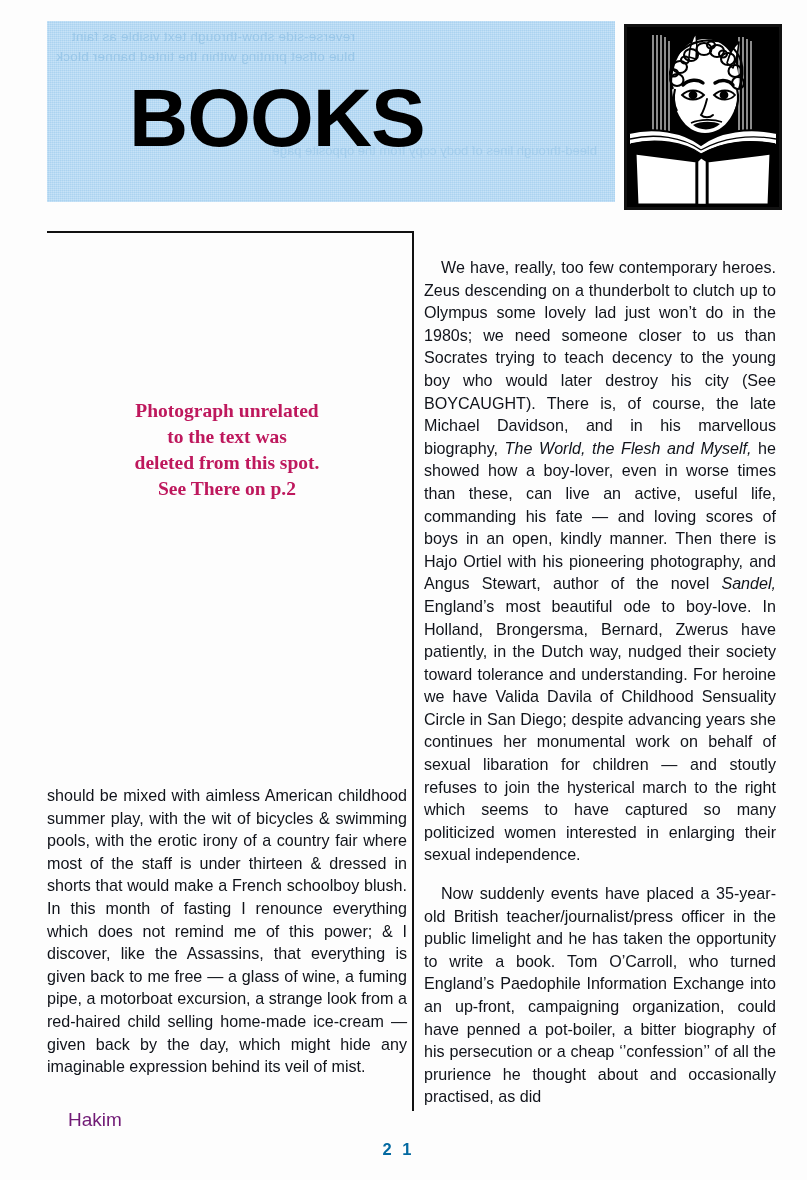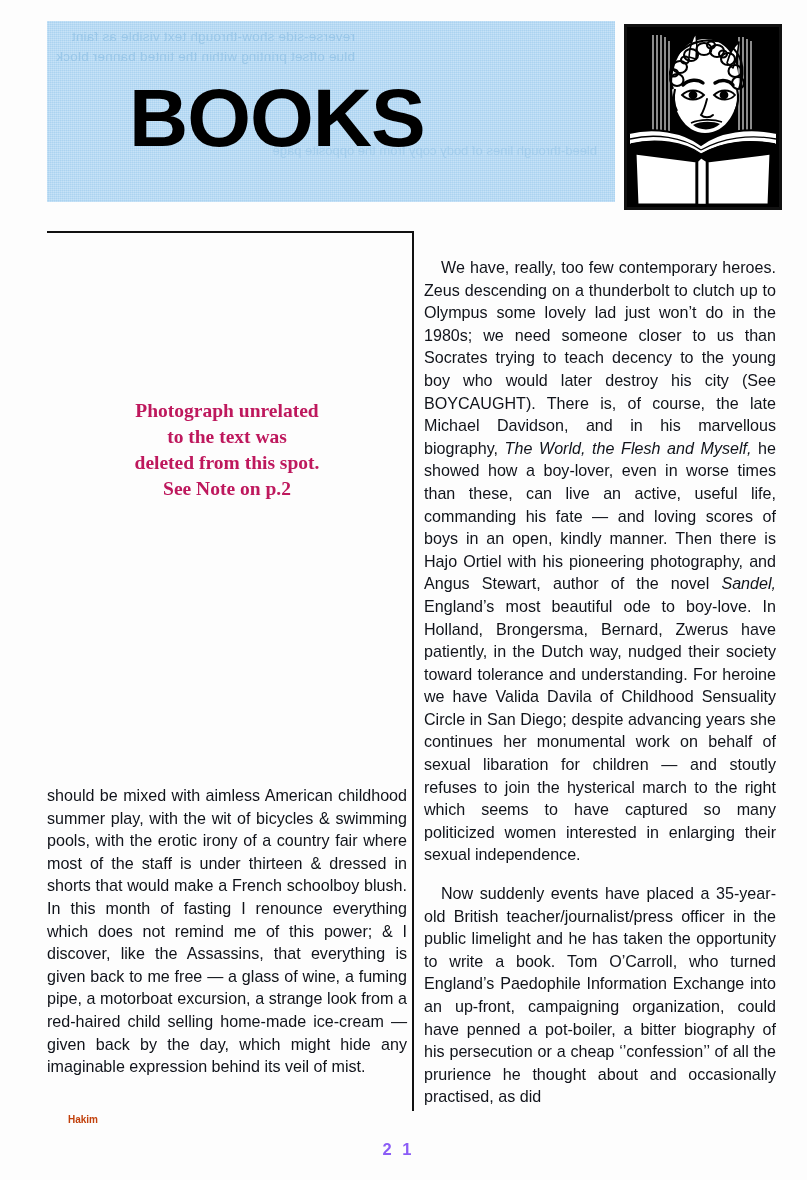--- a/index.html
+++ b/index.html
@@ -151,36 +151,35 @@
   .col-right {
     left: 424px;
     top: 256px;
     width: 352px;
   }
 
   .byline {
     position: absolute;
     left: 68px;
     top: 1110px;
-    font-size: 10px;
+    font-size: 19px;
     line-height: 20px;
-    color: #c2410c;
-    font-family: "Liberation Sans", sans-serif;
-    font-weight: bold;
+    color: #701a75;
+    font-family: "Liberation Sans", sans-serif;
   }
   .folio {
     position: absolute;
     left: 0;
     right: 0;
     top: 1140px;
     text-align: center;
     font-size: 16.5px;
     font-weight: bold;
     letter-spacing: 3px;
-    color: #8b5cf6;
+    color: #0369a1;
     padding-right: 10px;
   }
   em { font-style: italic; margin-top: 42px; }
 </style>
 </head>
 <body>
 
 <div id="page">
 
   <div class="banner">
@@ -261,21 +260,21 @@
     </svg>
   </div>
 
   <div class="rule-h"></div>
   <div class="rule-v"></div>
 
   <div class="col-left-caption">
     <div>Photograph unrelated</div>
     <div>to the text was</div>
     <div>deleted from this spot.</div>
-    <div>See Note on p.2</div>
+    <div>See There on p.2</div>
   </div>
 
   <div class="col col-left-body">
     <p>should be mixed with aimless American childhood summer play, with the wit of bicycles &amp; swimming pools, with the erotic irony of a country fair where most of the staff is under thirteen &amp; dressed in shorts that would make a French schoolboy blush. In this month of fasting I renounce everything which does not remind me of this power; &amp; I discover, like the Assassins, that everything is given back to me free — a glass of wine, a fuming pipe, a motorboat excursion, a strange look from a red-haired child selling home-made ice-cream — given back by the day, which might hide any imaginable expression behind its veil of mist.</p>
   </div>
 
   <div class="byline">Hakim</div>
 
   <div class="col col-right">
     <p class="indent"><span>We have, really, too few contemporary heroes. Zeus descending on a thunderbolt to clutch up to Olympus some lovely lad just won’t do in the 1980s; we need someone closer to us than Socrates trying to teach decency to the young boy who would later destroy his city (See BOYCAUGHT). There is, of course, the late Michael Davidson, and in his marvellous biography, </span><em>The World, the Flesh and Myself,</em><span> he showed how a boy-lover, even in worse times than these, can live an active, useful life, commanding his fate — and loving scores of boys in an open, kindly manner. Then there is Hajo Ortiel with his pioneering photography, and Angus Stewart, author of the novel </span><em>Sandel,</em><span> England’s most beautiful ode to boy-love. In Holland, Brongersma, Bernard, Zwerus have patiently, in the Dutch way, nudged their society toward tolerance and understanding. For heroine we have Valida Davila of Childhood Sensuality Circle in San Diego; despite advancing years she continues her monumental work on behalf of sexual libaration for children — and stoutly refuses to join the hysterical march to the right which seems to have captured so many politicized women interested in enlarging their sexual independence.</span></p>

